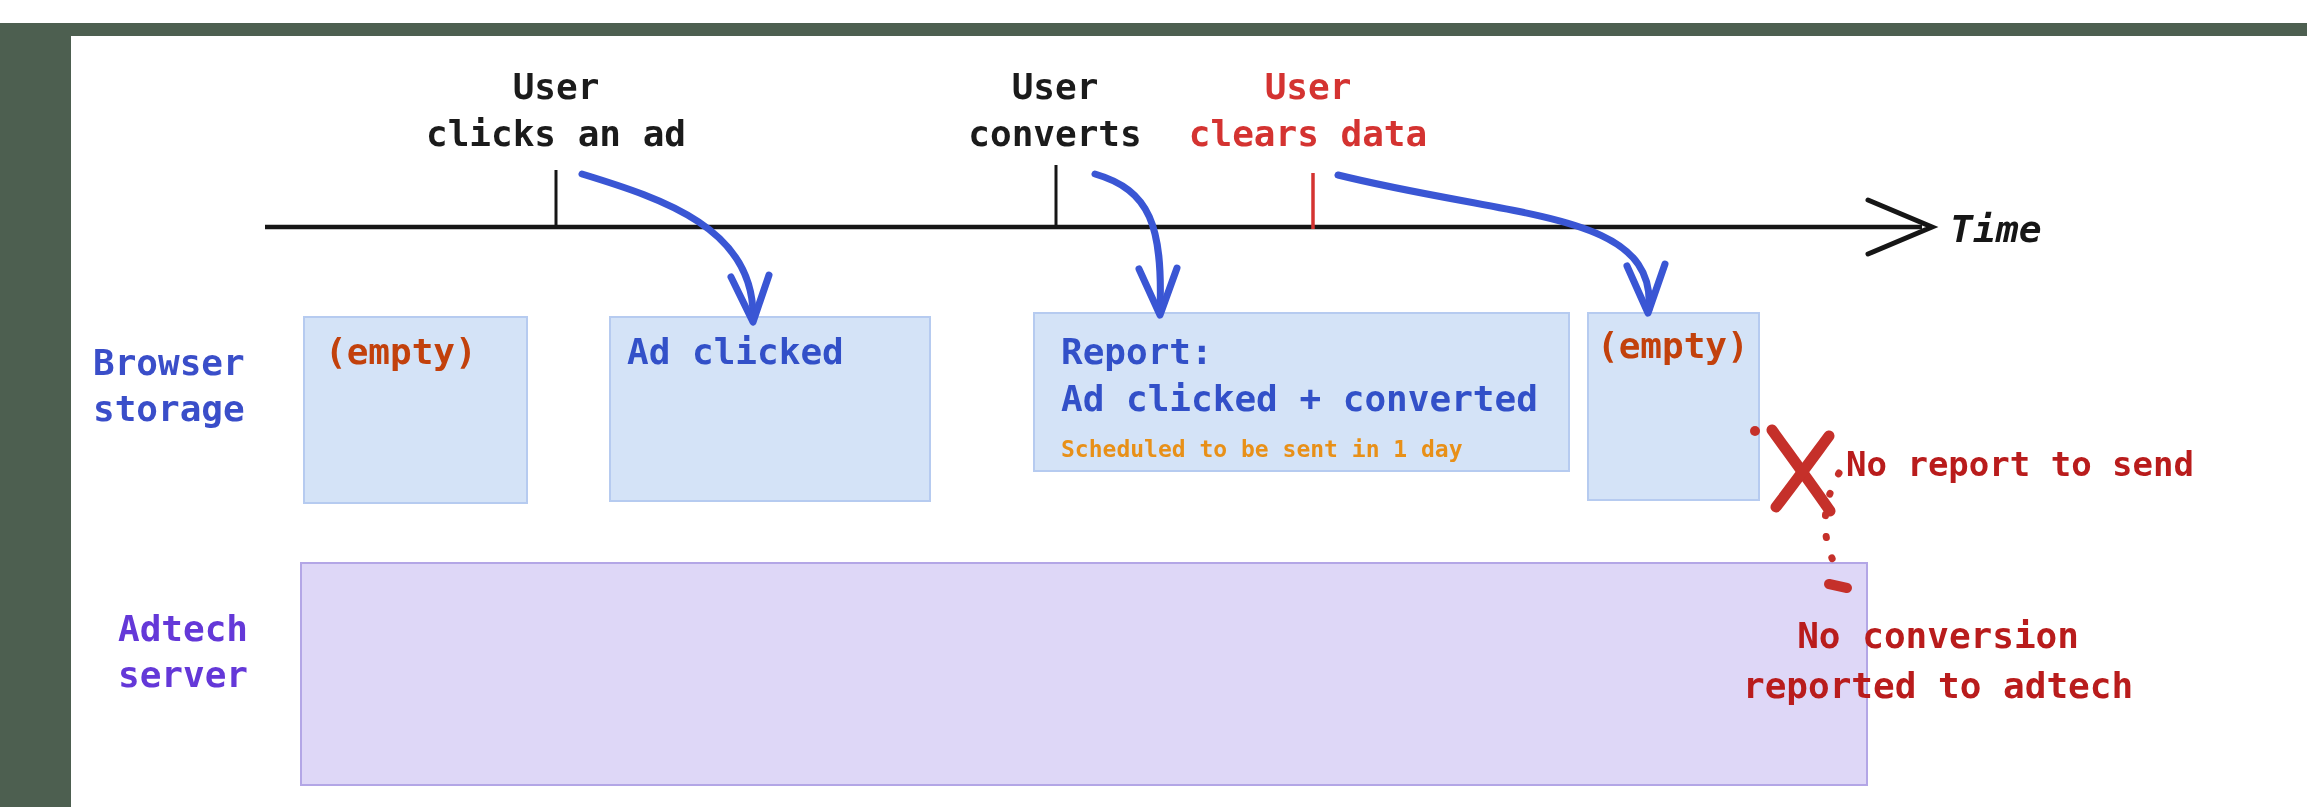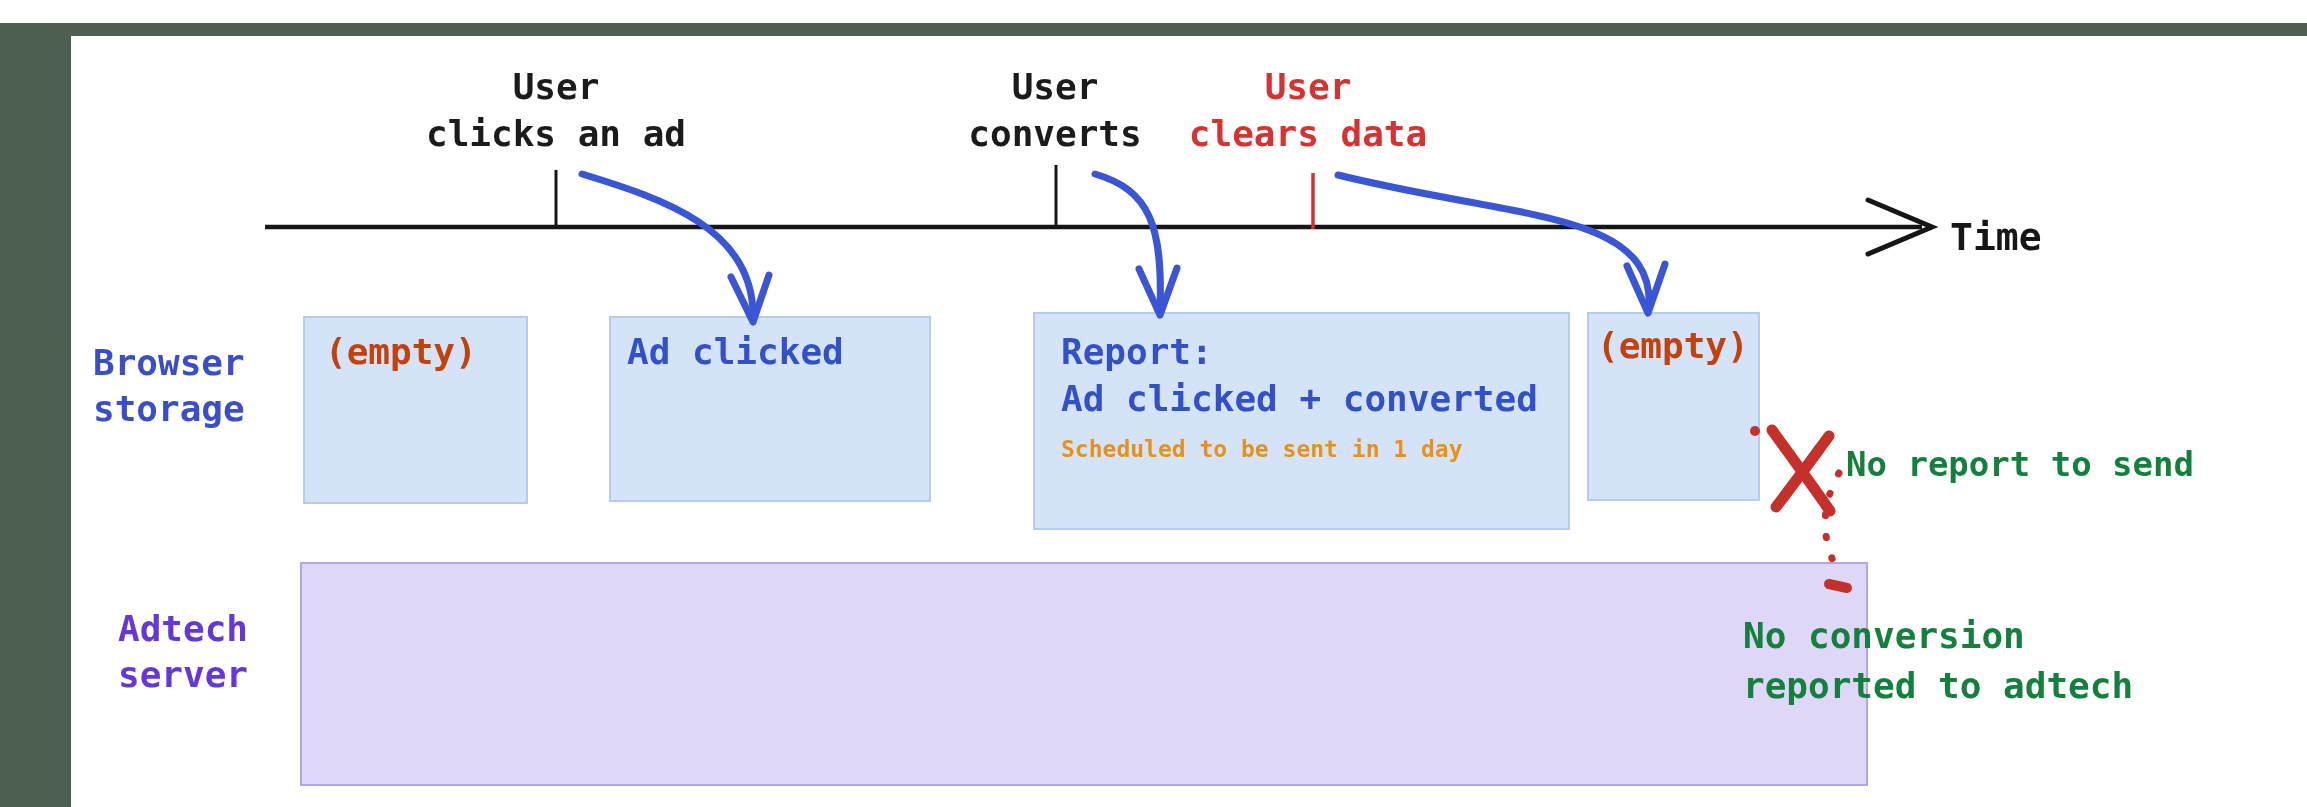--- a/index.html
+++ b/index.html
@@ -11,41 +11,41 @@
   .bar-left{position:absolute;left:0;top:0;width:71px;height:807px;background:#4d5f50;}
   .bar-top{position:absolute;left:0;top:0;width:2307px;height:13px;background:#4d5f50;}
 
   
   .event{position:absolute;width:480px;text-align:center;font-size:36px;line-height:47px;color:#1b1b1b;white-space:nowrap;}
   .event.red{color:#d43331;}
   .ev-click{left:316px;top:40px;}
   .ev-convert{left:815px;top:40px;}
   .ev-clear{left:1068px;top:40px;}
 
-  .time-label{position:absolute;left:1950px;top:192px;font-size:38px;color:#161616;}
+  .time-label{position:absolute;left:1950px;top:184px;font-size:38px;color:#161616;font-style:italic;}
 
   
   .row-label{position:absolute;font-size:36px;line-height:46px;white-space:nowrap;}
   .lbl-browser{left:93px;top:317px;color:#3a4ec9;}
   .lbl-adtech{left:118px;top:583px;color:#6438d8;}
 
   
   .sbox{position:absolute;background:#d4e3f7;border:2px solid #b6cbf0;box-sizing:border-box;font-size:36px;line-height:47px;color:#3250c8;}
   .sbox .empty-txt{color:#c2410c;}
   .box1{left:303px;top:293px;width:225px;height:188px;padding:10px 0 0 20px;}
   .box2{left:609px;top:293px;width:322px;height:186px;padding:10px 0 0 16px;}
-  .box3{left:1033px;top:289px;width:537px;height:218px;padding:14px 0 0 26px;}
+  .box3{left:1033px;top:289px;width:537px;height:160px;padding:14px 0 0 26px;}
   .box4{left:1587px;top:289px;width:173px;height:189px;padding:8px 0 0 8px;}
   .box3 .note{font-size:23px;line-height:30px;color:#e89018;margin-top:12px;}
 
   
   .server-box{position:absolute;left:300px;top:539px;width:1568px;height:224px;background:#ded7f7;border:2px solid #b3a6e6;box-sizing:border-box;}
 
   
-  .red-note{position:absolute;color:#15803d;white-space:nowrap;}
+  .red-note{position:absolute;color:#b91c1c;white-space:nowrap;text-align:center;}
   .no-report{left:1846px;top:420px;font-size:34px;line-height:42px;}
   .no-conversion{left:1743px;top:588px;font-size:36px;line-height:50px;}
 
   svg.overlay{position:absolute;left:0;top:0;pointer-events:none;}
 </style>
 </head>
 <body>
 
 <div id="stage">
 

